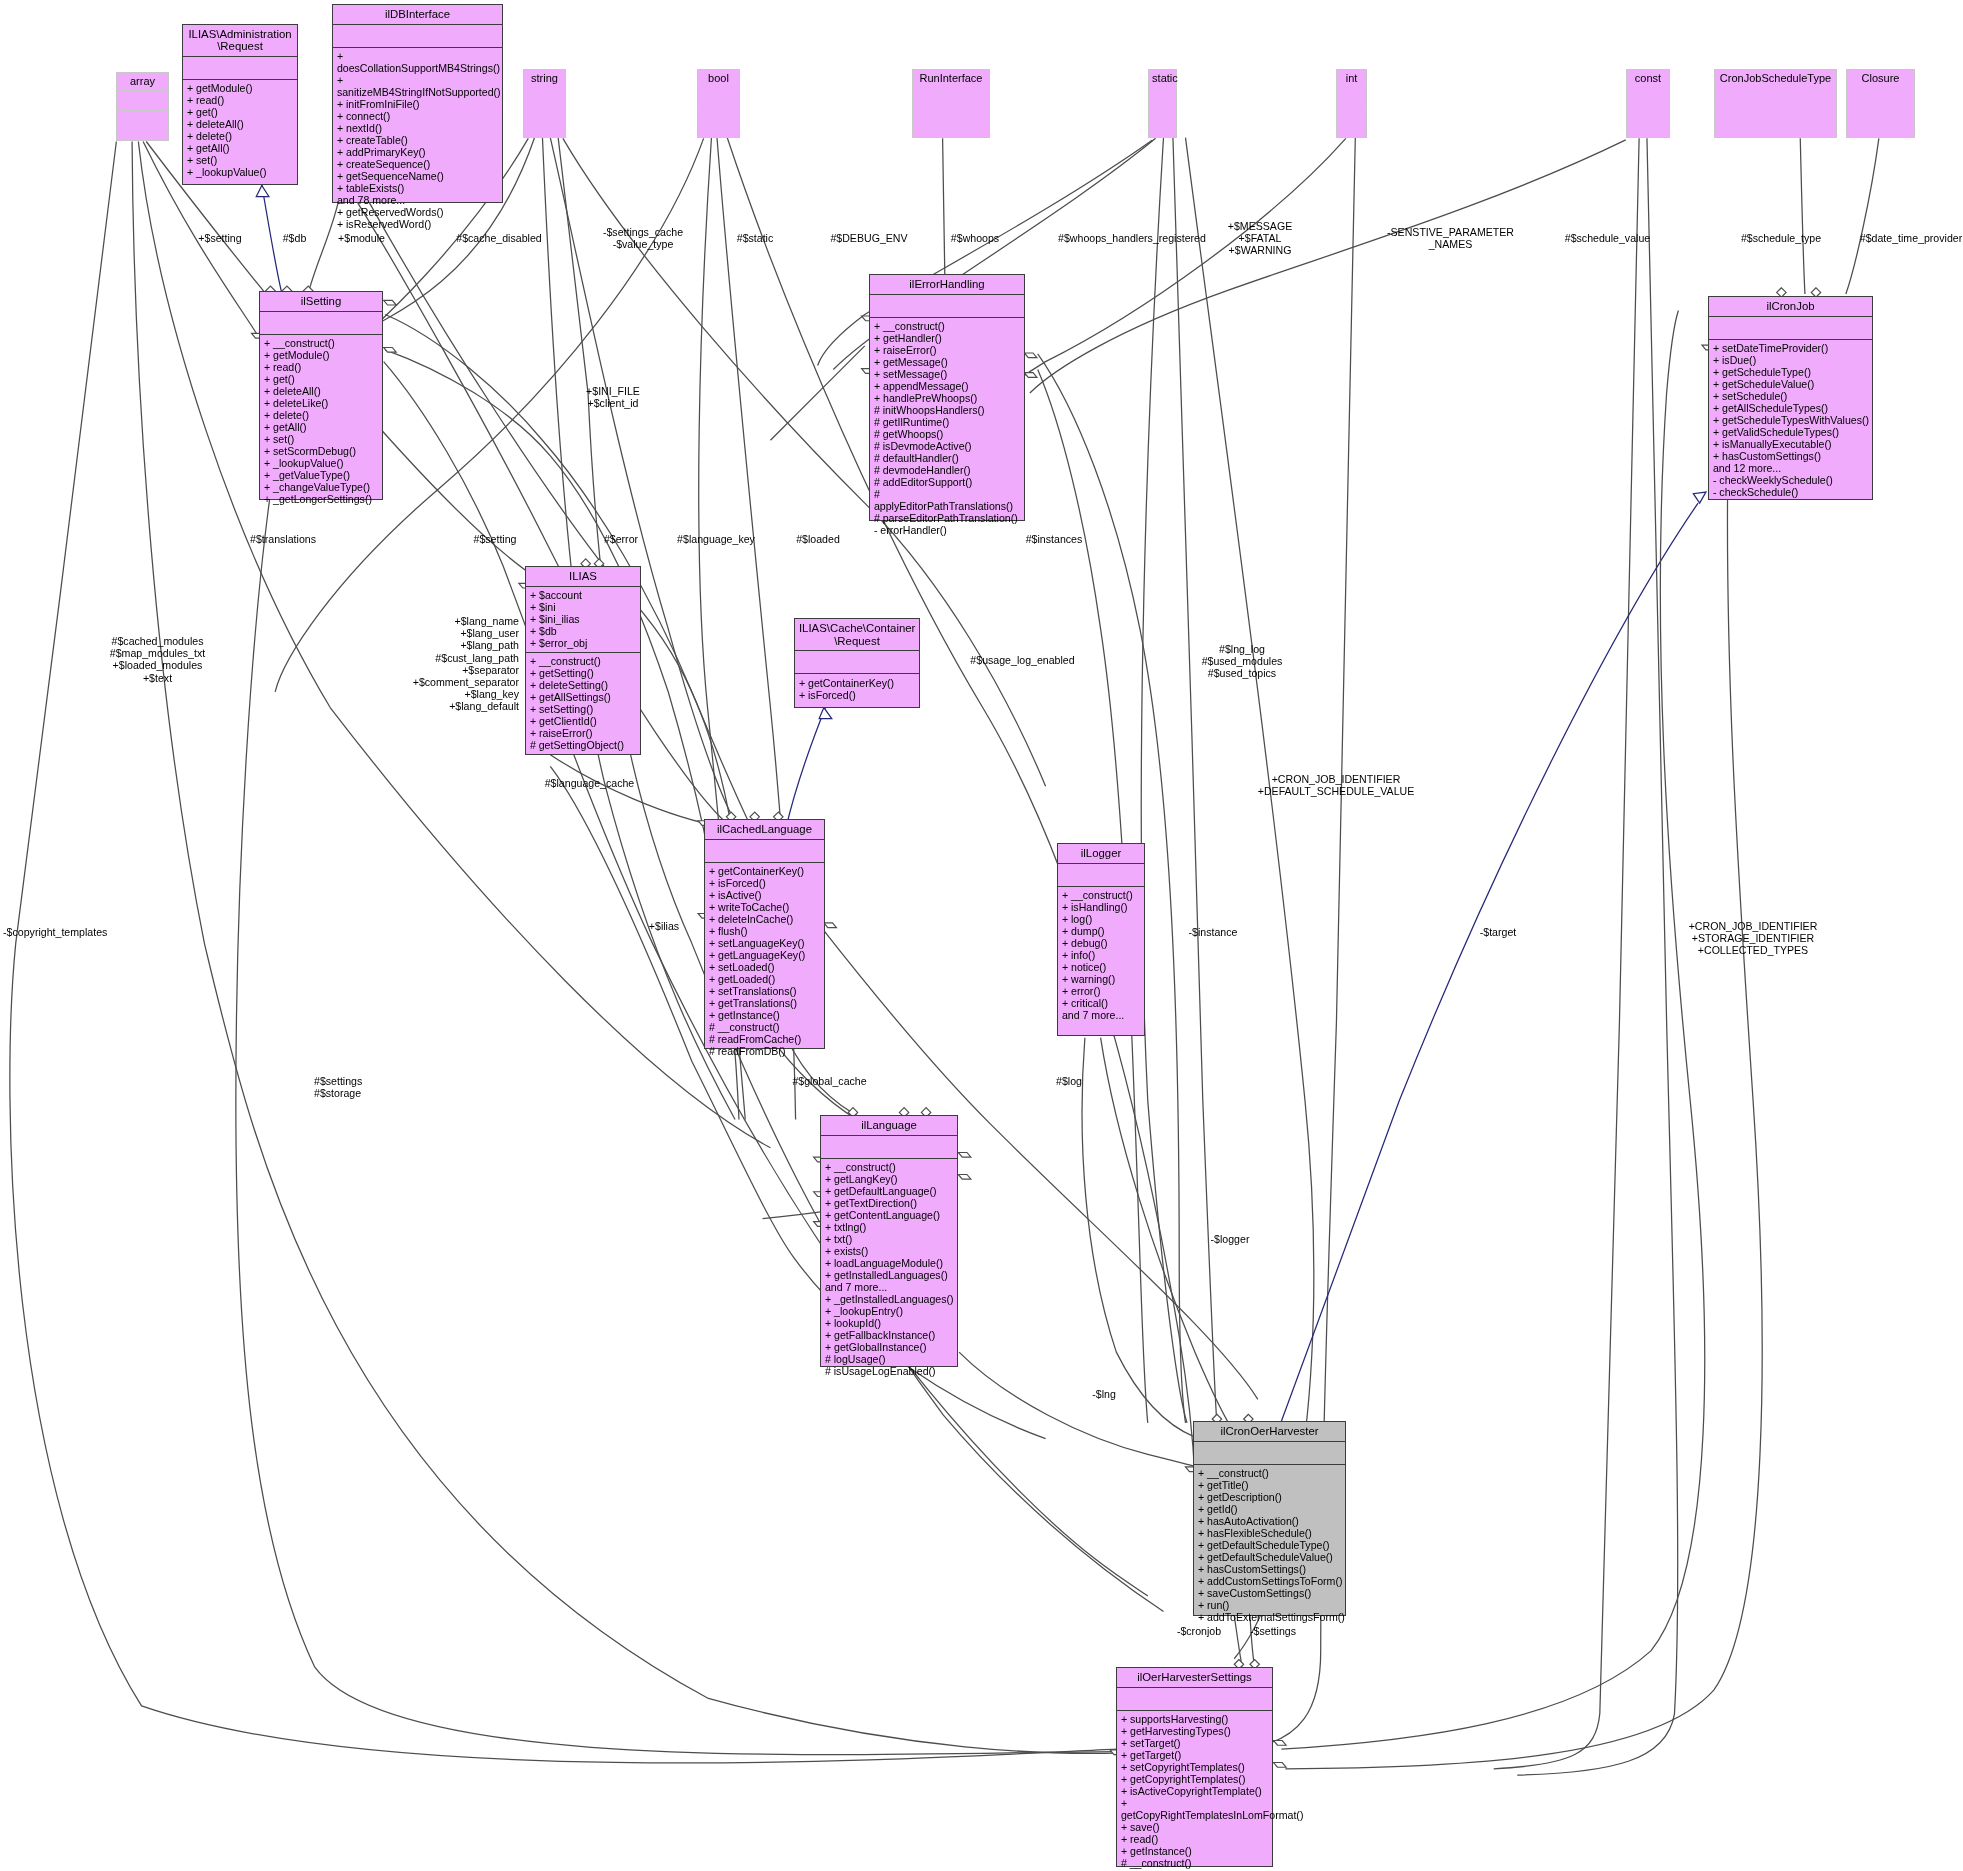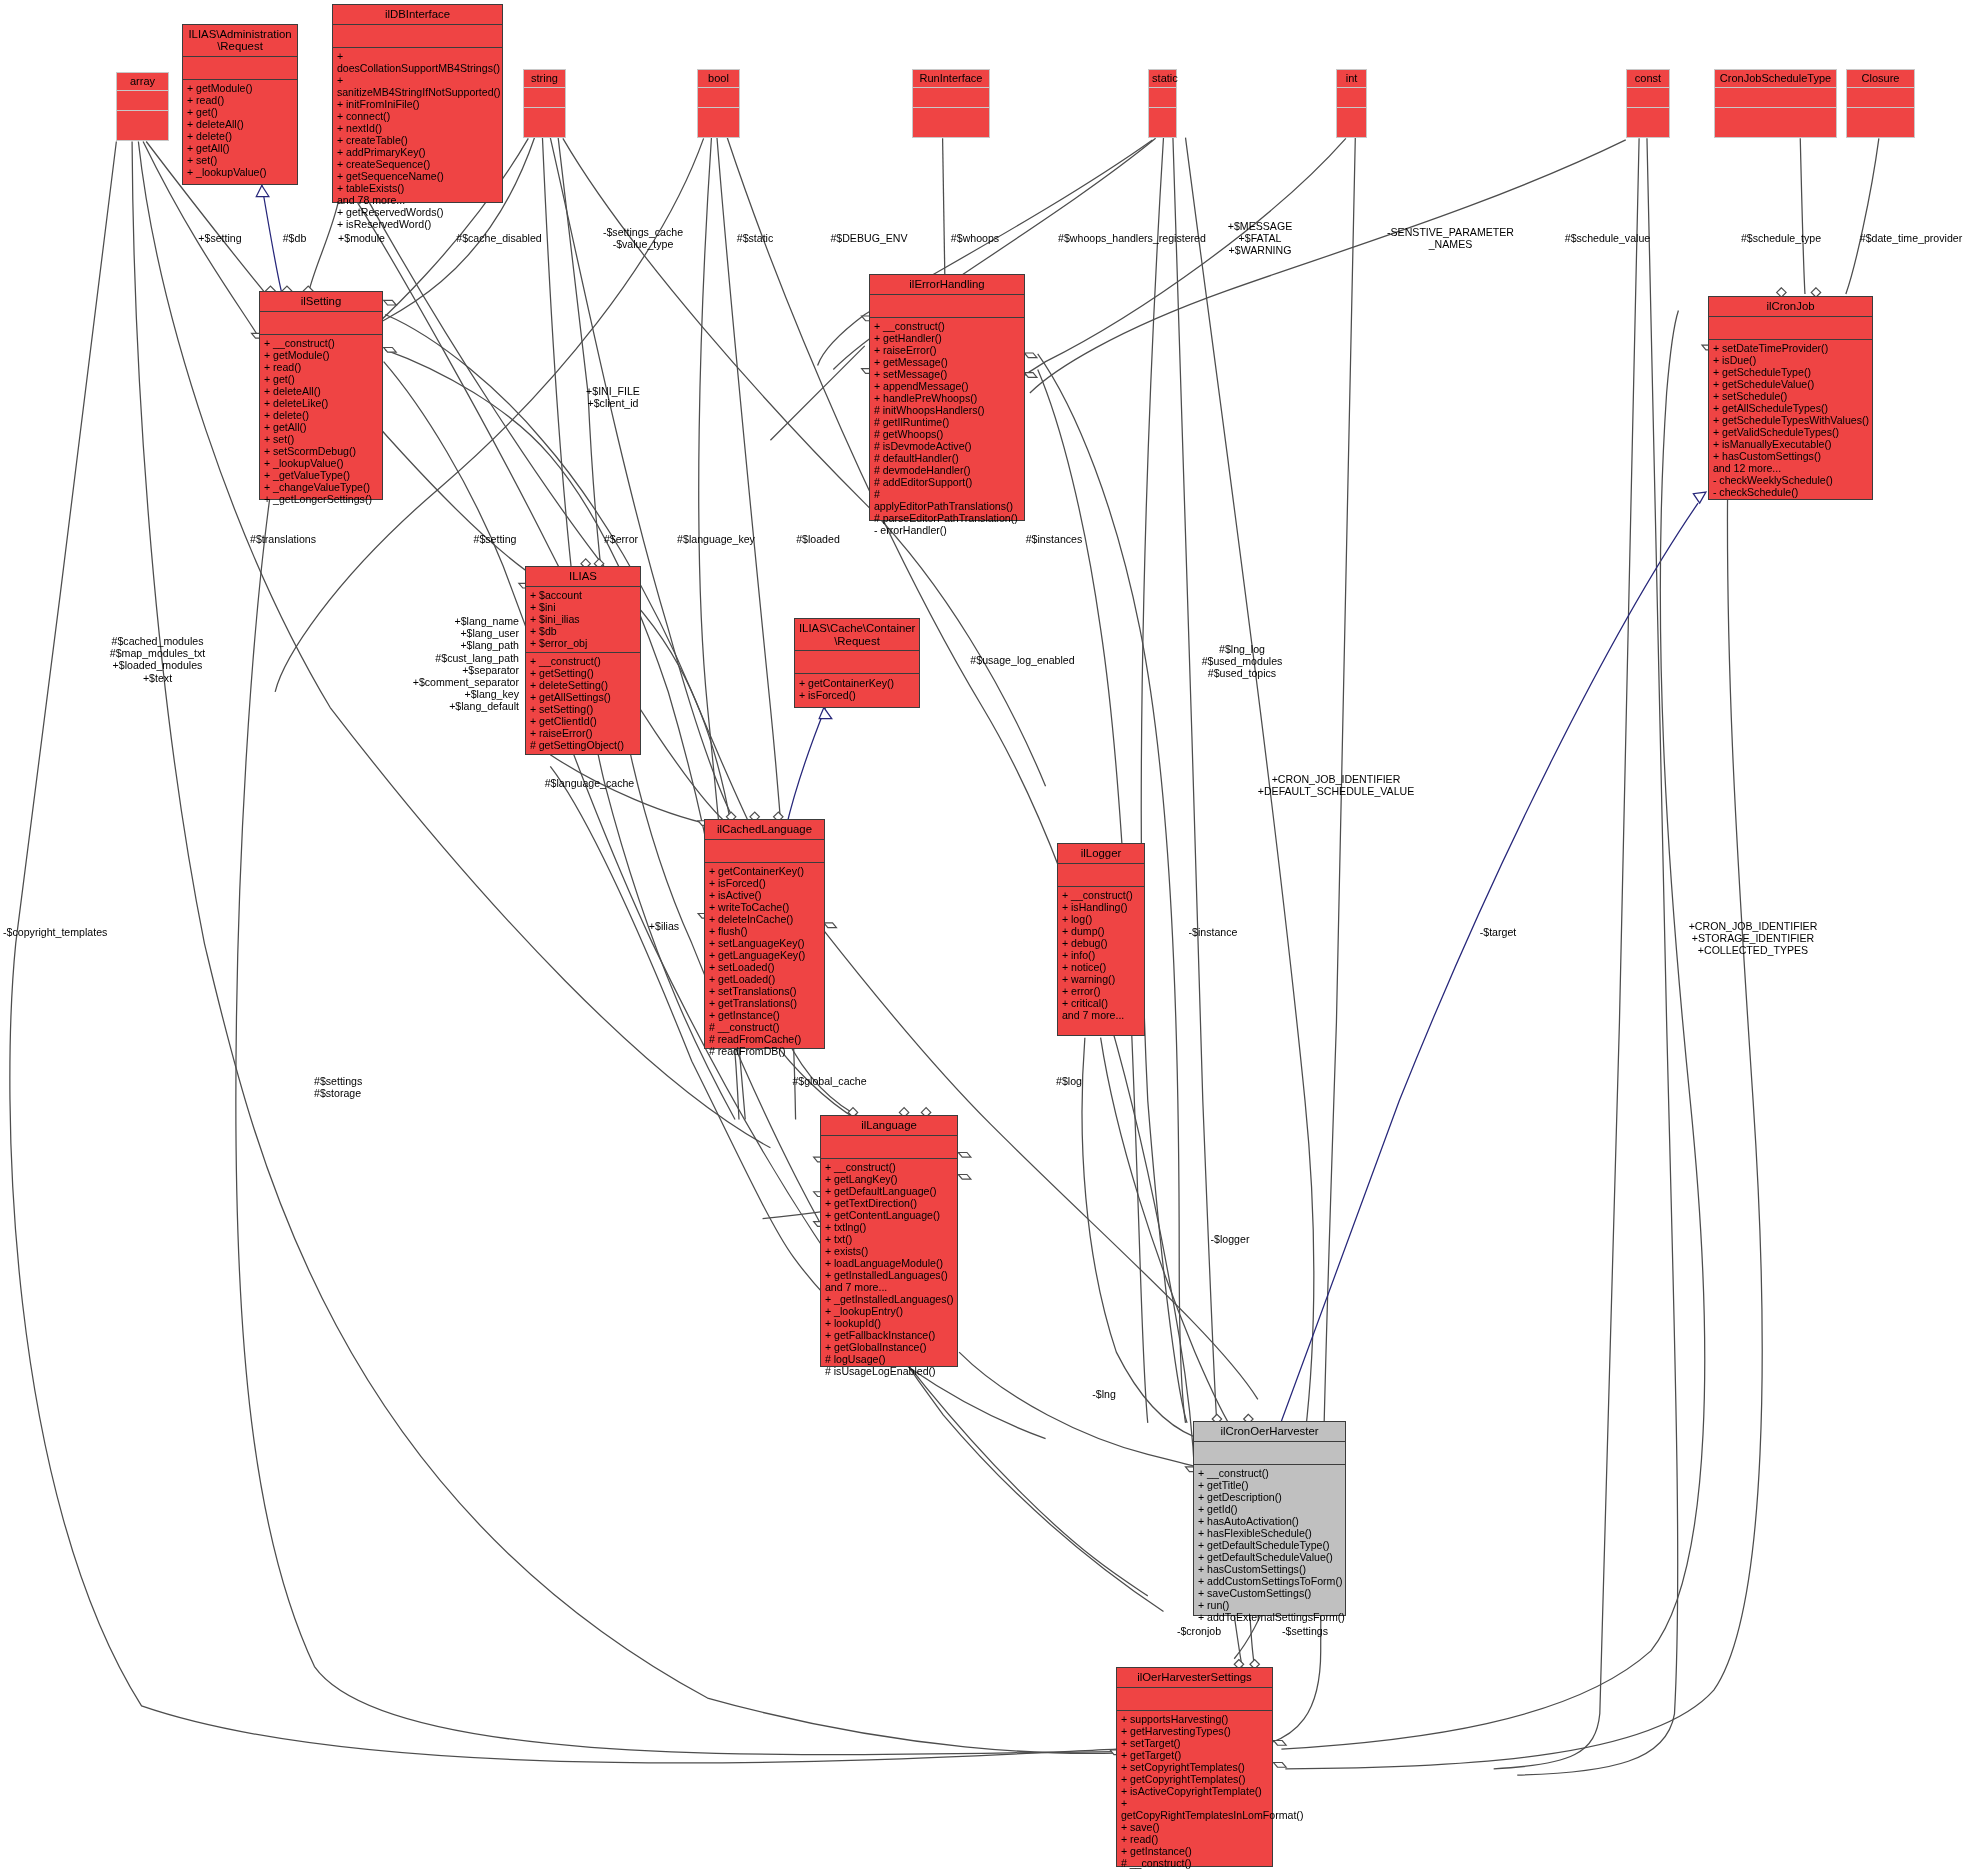--- a/index.html
+++ b/index.html
@@ -38,21 +38,21 @@
     stroke-width: 1.6;
   }
   svg.edges polygon.diamond {
     fill: #ffffff;
     stroke: #4d4d4d;
     stroke-width: 1.5;
   }
 
   .node {
     position: absolute;
-    background: #ef4444;
+    background: #f0abfc;
     border: 1.3px solid #3c3c3c;
     box-sizing: border-box;
   }
   .node.small {
     border: 1.3px solid #c8c8c8;
   }
   .node.highlight {
     background: #c0c0c0;
   }
   .node .title {
@@ -590,16 +590,16 @@
 
   <div class="edge-label l" style="left:314px; top:1075px; width:142px;">#$settings
 #$storage</div>
   <div class="edge-label c" style="left:755px; top:1075px; width:149px;">#$global_cache</div>
   <div class="edge-label c" style="left:1022px; top:1075px; width:94px;">#$log</div>
 
   <div class="edge-label c" style="left:1179px; top:1233px; width:102px;">-$logger</div>
   <div class="edge-label c" style="left:1061px; top:1388px; width:86px;">-$lng</div>
 
   <div class="edge-label c" style="left:1148px; top:1625px; width:102px;">-$cronjob</div>
-  <div class="edge-label c" style="left:1222px; top:1625px; width:102px;padding-left:32px;">-$settings</div>
+  <div class="edge-label c" style="left:1222px; top:1625px; width:102px;">-$settings</div>
 
 </div>
 
 
 </body></html>

